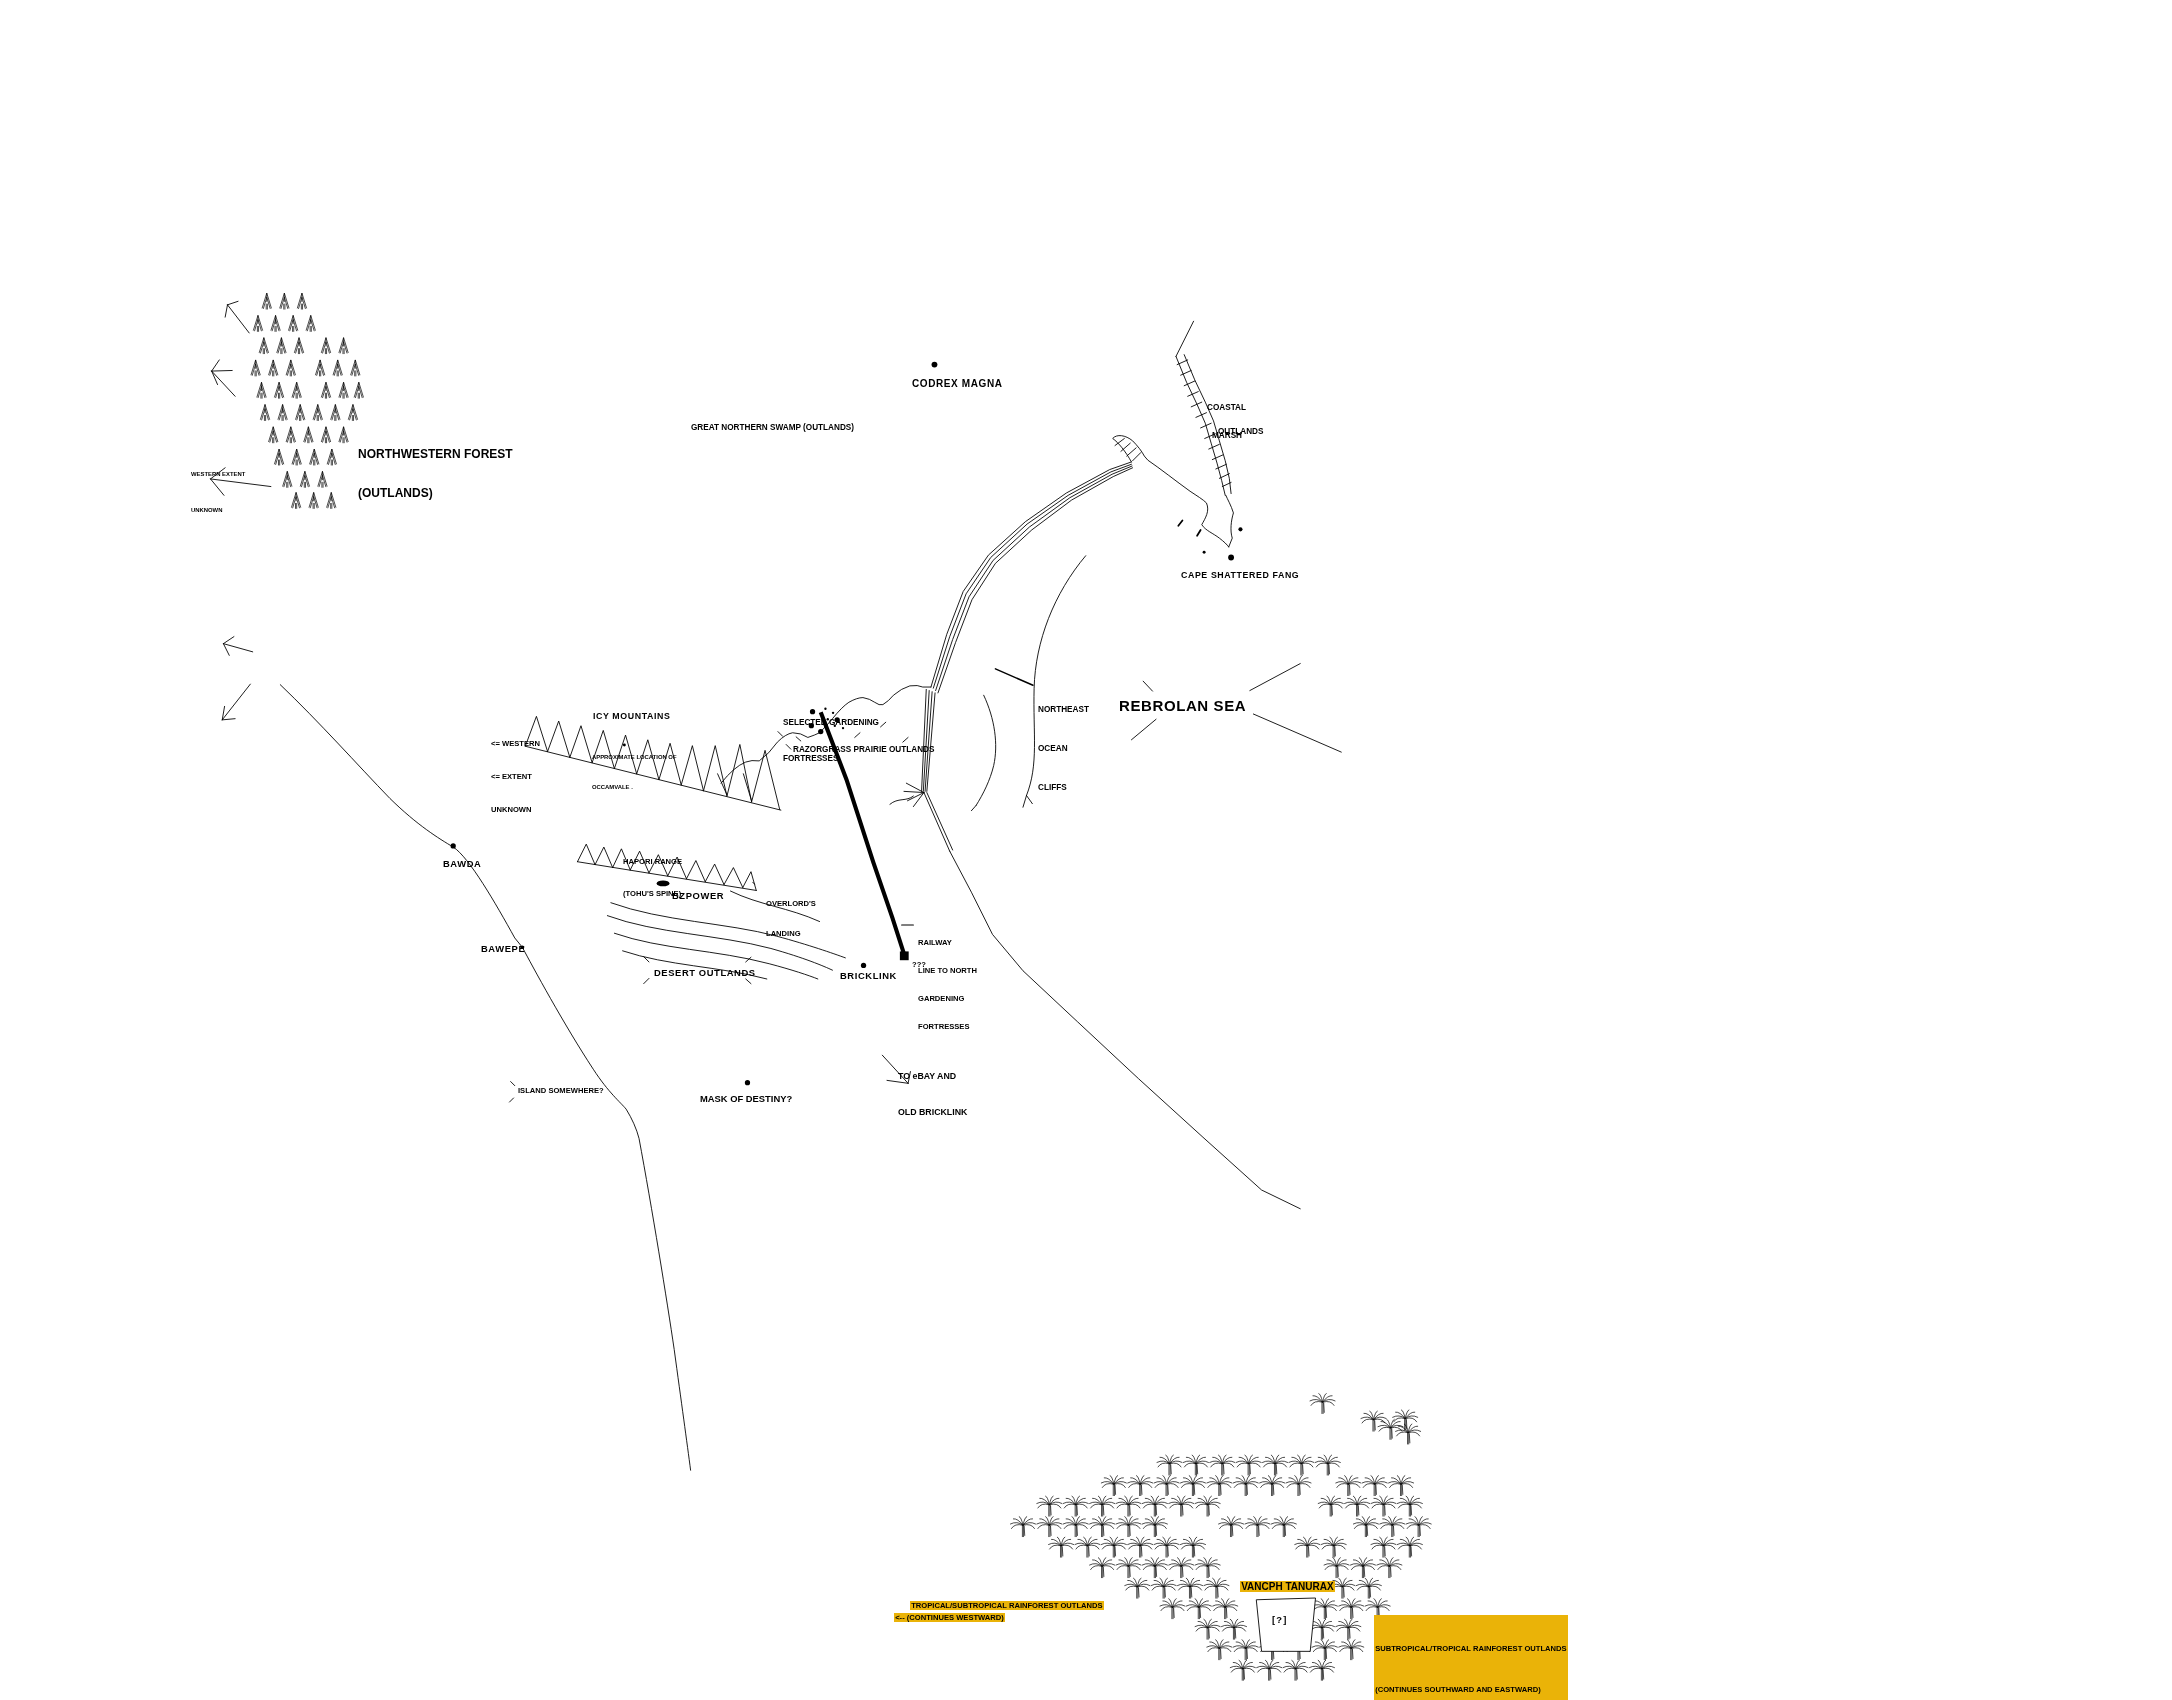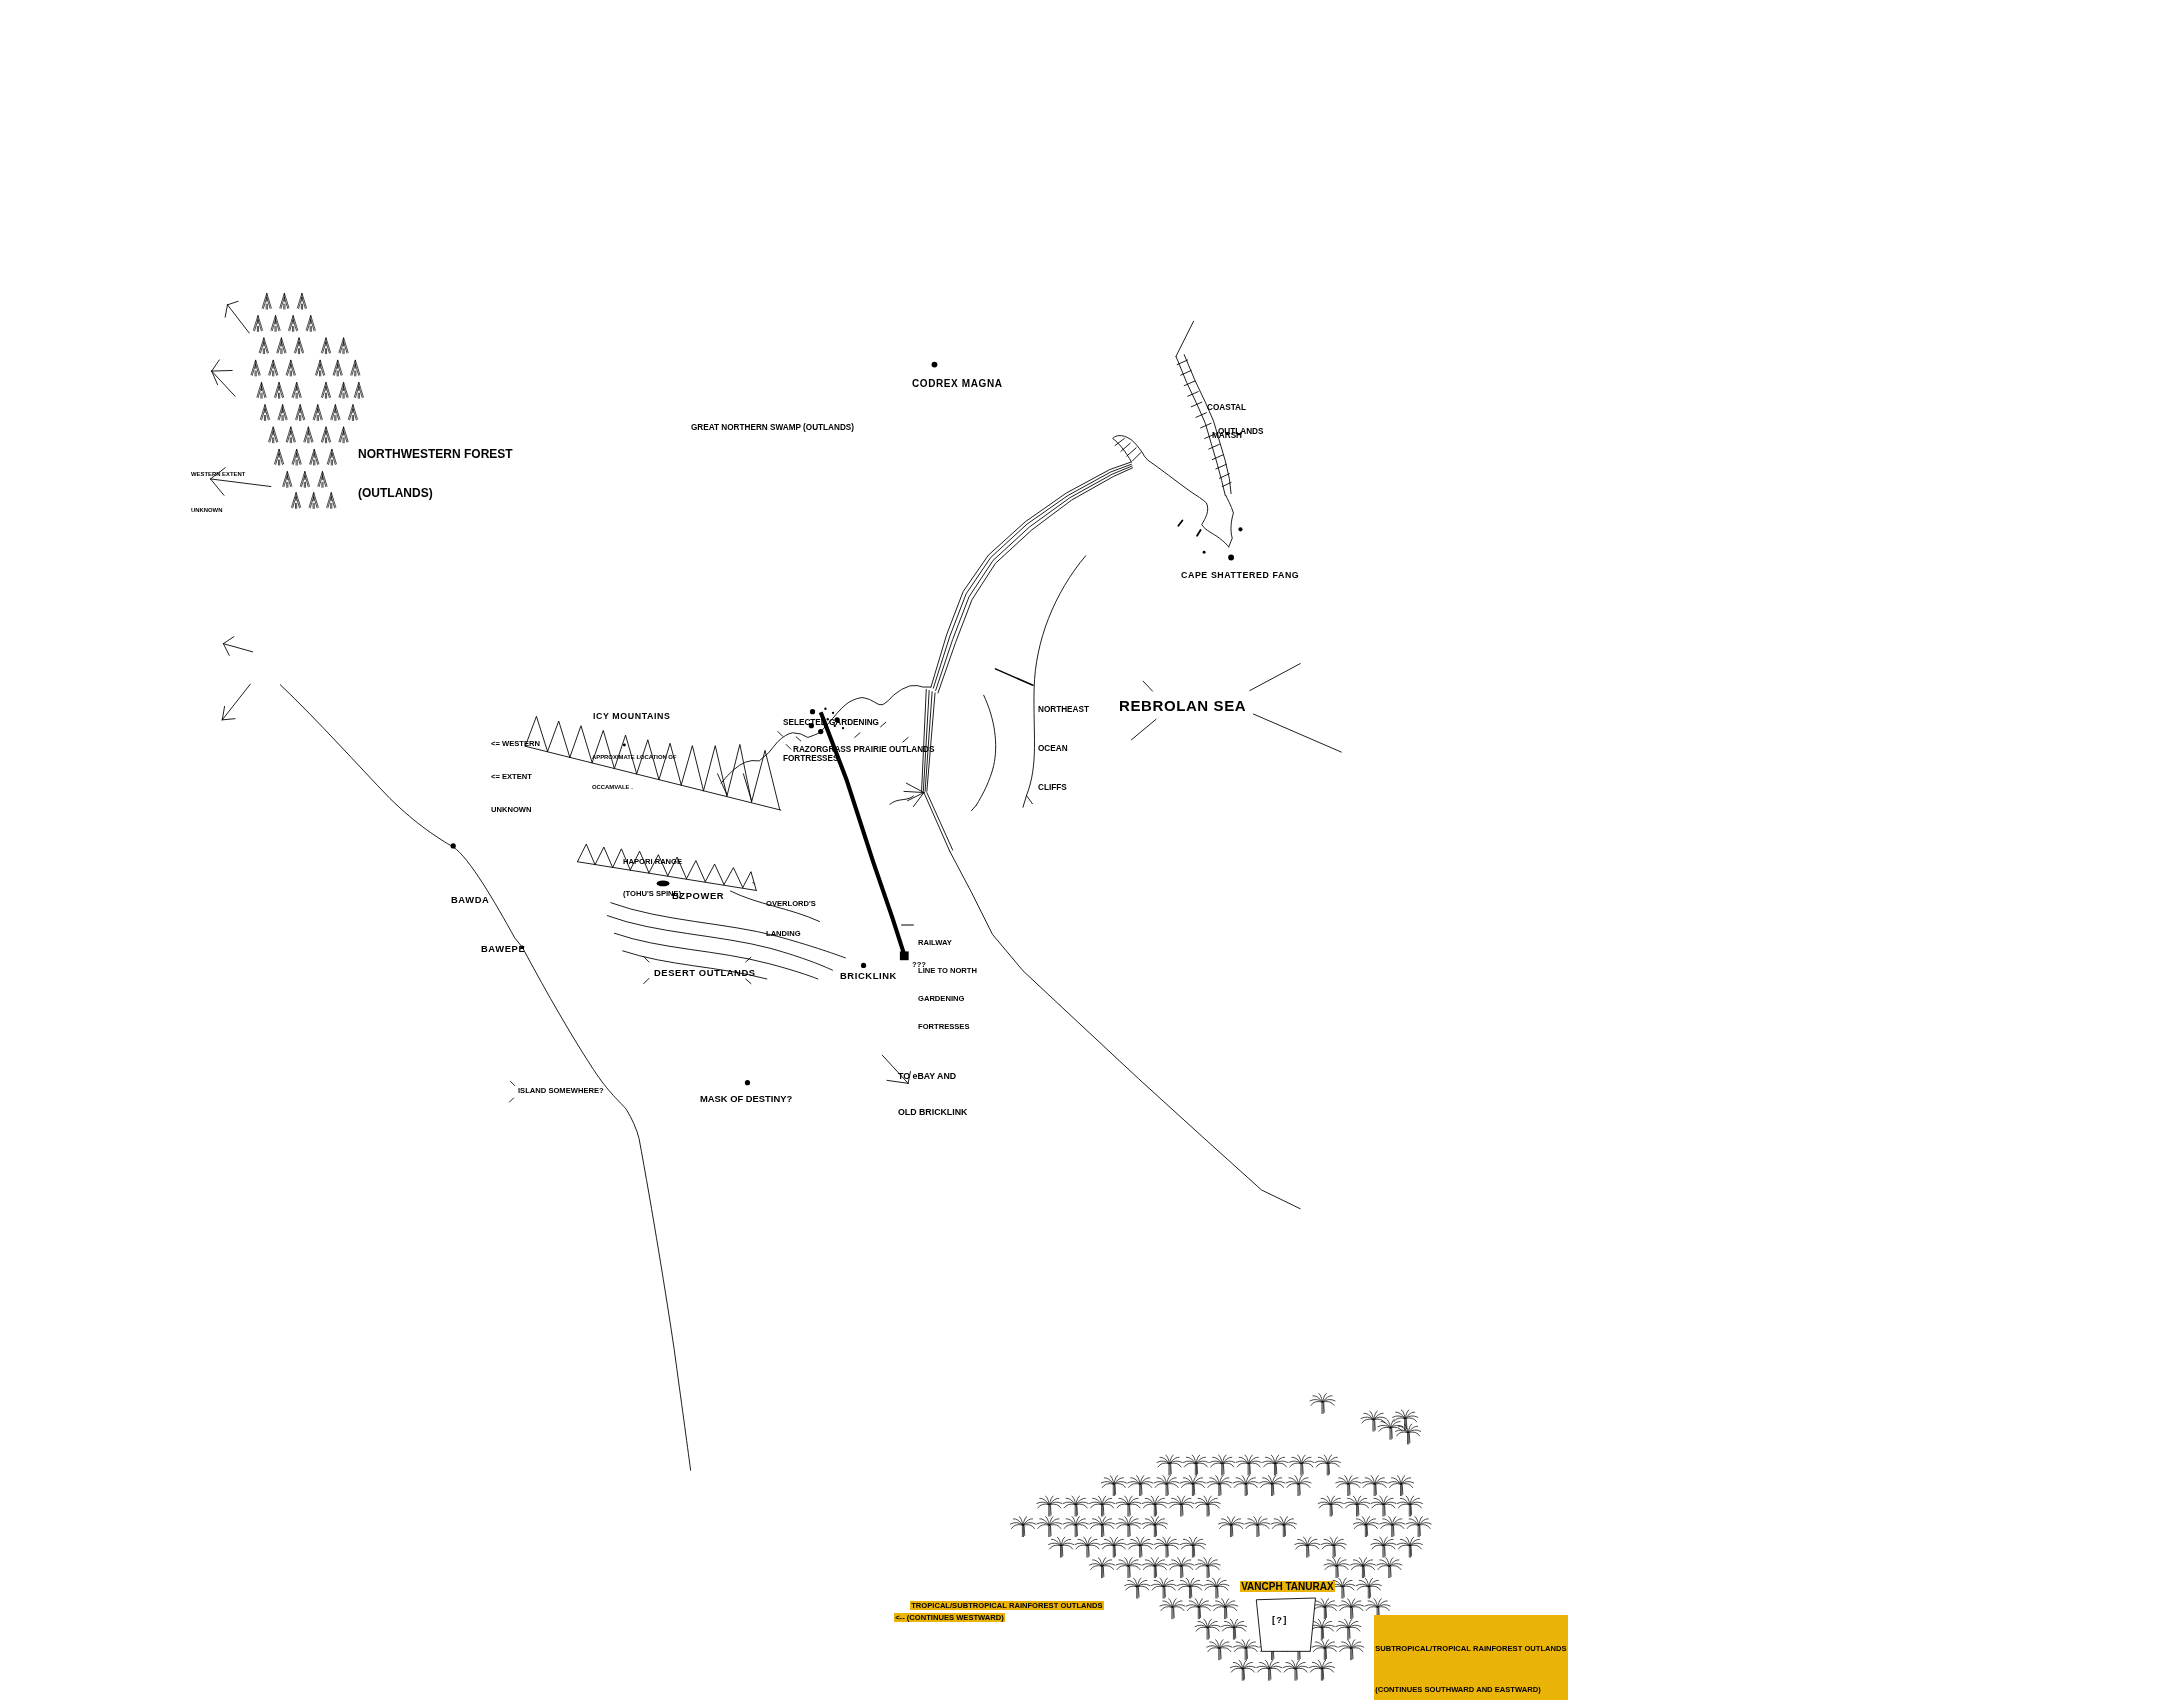--- a/index.html
+++ b/index.html
@@ -364,21 +364,21 @@
     <div>(TOHU'S SPINE)</div>
   </div>
 
   <div class="lbl mono" style="left:644px;top:890px;font-size:9.4px;letter-spacing:0.6px;padding-left:28px;">BZPOWER</div>
 
   <div class="lbl sys" style="left:758px;top:879px;font-size:7.6px;line-height:10px;margin-left:8px;">
     <div>OVERLORD'S</div>
     <div>LANDING</div>
   </div>
 
-  <div class="lbl mono" style="left:443px;top:894px;font-size:9.4px;letter-spacing:0.6px;margin-left:8px;">BAWDA</div>
+  <div class="lbl mono" style="left:443px;top:858px;font-size:9.4px;letter-spacing:0.6px;">BAWDA</div>
   <div class="lbl mono" style="left:481px;top:943px;font-size:9.4px;letter-spacing:0.6px;">BAWEPE</div>
 
   <div class="lbl sys" style="left:918px;top:919px;font-size:7.6px;line-height:9.4px;">
     <div>RAILWAY</div>
     <div>LINE TO NORTH</div>
     <div>GARDENING</div>
     <div>FORTRESSES</div>
   </div>
 
   <div class="lbl sys" style="left:912px;top:960px;font-size:7.6px;">???</div>

